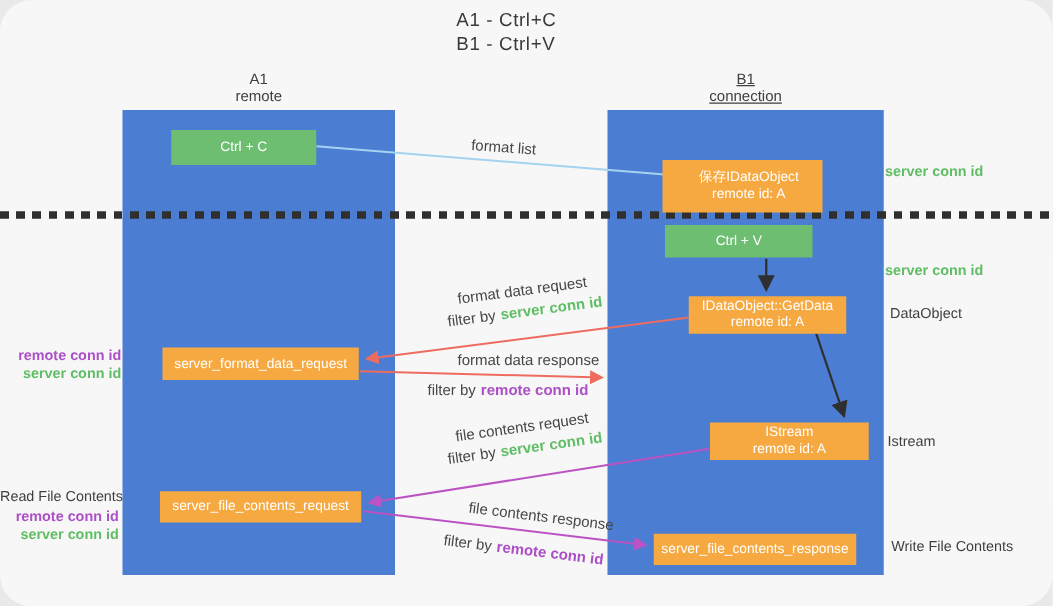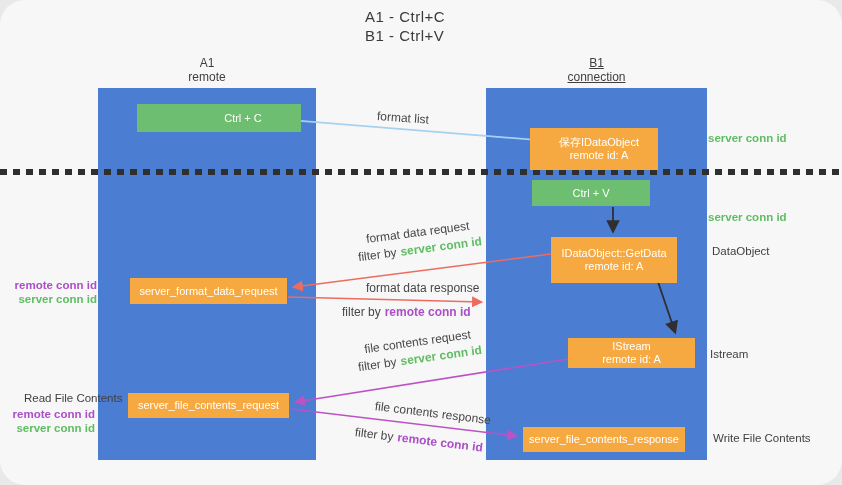--- a/index.html
+++ b/index.html
@@ -78,34 +78,34 @@
     </defs>
     <line class="ln-blue" x1="253" y1="117" x2="549" y2="141" marker-end="url(#mb)"></line>
     <line class="ln-black" x1="613" y1="207" x2="613" y2="231" marker-end="url(#mk)"></line>
     <line class="ln-red" x1="551" y1="254" x2="294" y2="287" marker-end="url(#mr)"></line>
     <line class="ln-red" x1="288" y1="297" x2="481" y2="302" marker-end="url(#mr)"></line>
     <line class="ln-black" x1="653" y1="267" x2="675" y2="332" marker-end="url(#mk)"></line>
     <line class="ln-purple" x1="568" y1="359" x2="296" y2="402" marker-end="url(#mp)"></line>
     <line class="ln-purple" x1="291" y1="409" x2="516" y2="436" marker-end="url(#mp)"></line>
   </svg>
 
-  <div class="abs node green" style="left:137px;top:104px;width:116px;height:28px;padding-left:48px;">
+  <div class="abs node green" style="left:137px;top:104px;width:116px;height:28px;">
     <span>Ctrl + C</span>
   </div>
 
   <div class="abs node orange" style="left:530px;top:128px;width:118px;height:42px;padding-left:10px;">
     <span>保存IDataObject</span>
     <span>remote id: A</span>
   </div>
 
   <div class="abs node green" style="left:532px;top:180px;width:118px;height:26px;">
     <span>Ctrl + V</span>
   </div>
 
-  <div class="abs node orange" style="left:551px;top:237px;width:126px;height:46px;">
+  <div class="abs node orange" style="left:551px;top:237px;width:126px;height:30px;">
     <span>IDataObject::GetData</span>
     <span>remote id: A</span>
   </div>
 
   <div class="abs node orange" style="left:130px;top:278px;width:157px;height:26px;justify-content:center;">
     <span>server_format_data_request</span>
   </div>
 
 
   <div class="abs node orange" style="left:568px;top:338px;width:127px;height:30px;">
@@ -124,21 +124,21 @@
   <div class="abs ann b g" style="left:708px;top:132px;">server conn id</div>
   <div class="abs ann b g" style="left:708px;top:211px;">server conn id</div>
   <div class="abs ann" style="left:712px;top:245px;">DataObject</div>
   <div class="abs ann" style="left:710px;top:348px;">Istream</div>
   <div class="abs ann" style="left:713px;top:432px;">Write File Contents</div>
 
   <div class="abs" style="left:0;top:278px;width:97px;text-align:right;line-height:14px;">
     <div class="ann b p">remote conn id</div>
     <div class="ann b g">server conn id</div>
   </div>
-  <div class="abs ann" style="left:0;top:392px;width:95px;text-align:right;margin-left:24px;">Read File Contents</div>
+  <div class="abs ann" style="left:0;top:392px;width:95px;text-align:right;">Read File Contents</div>
   <div class="abs" style="left:0;top:407px;width:95px;text-align:right;line-height:14px;">
     <div class="ann b p">remote conn id</div>
     <div class="ann b g">server conn id</div>
   </div>
 
   <div class="abs alabel rot" style="left:377px;top:109px;transform:rotate(4deg);">format list</div>
 
   <div class="abs alabel rot two" style="left:352px;top:233px;width:135px;transform:rotate(-7.5deg);">
     <div>format data request</div>
     <div>

